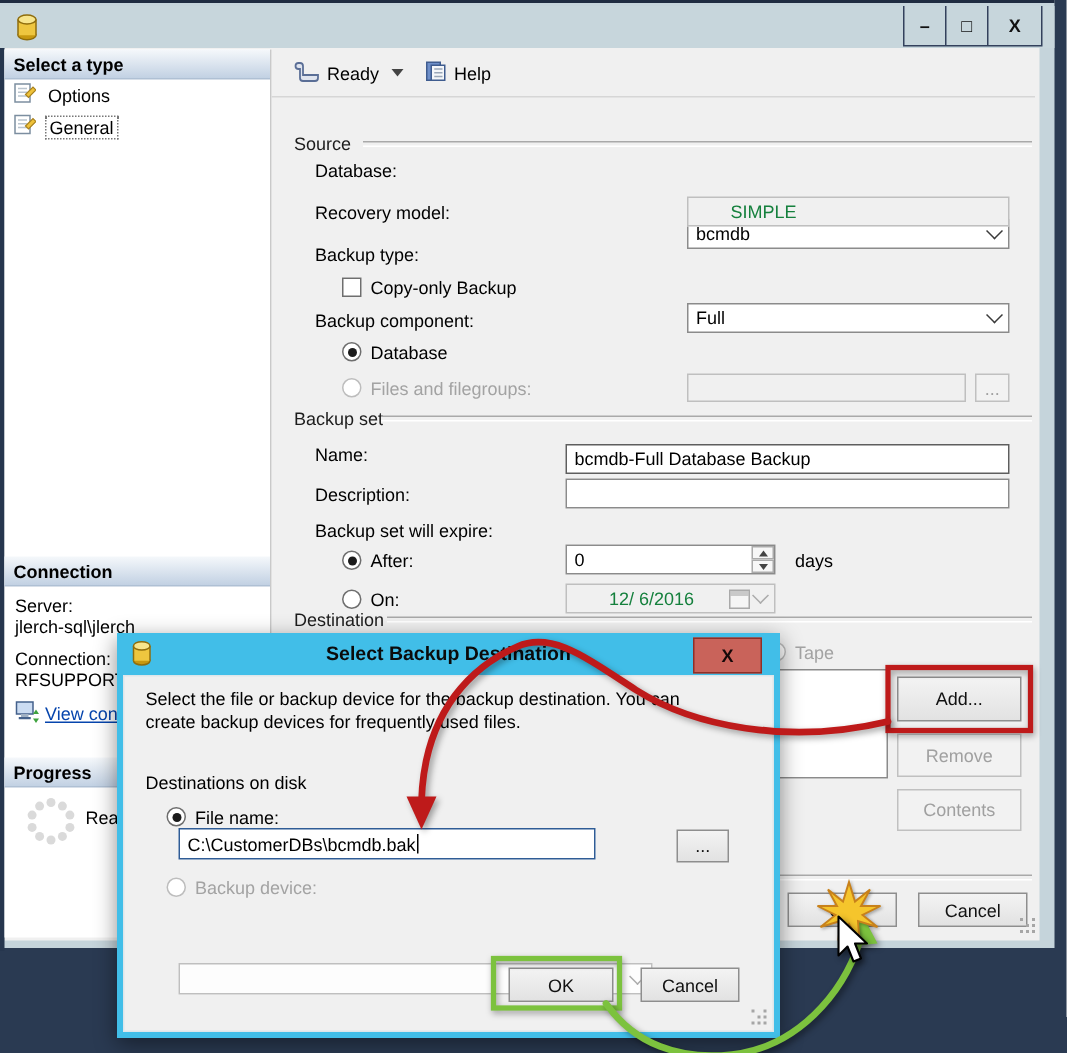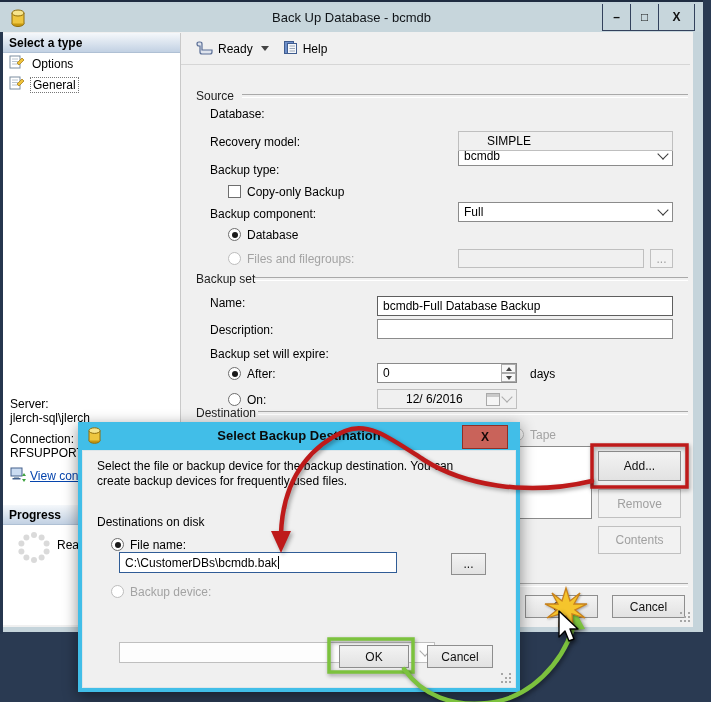--- a/index.html
+++ b/index.html
@@ -36,21 +36,21 @@
   .page-item .lbl{padding:0 2px;}
   .page-item.sel .lbl{border:1px dotted #777;}
   .side-text{padding-left:7px;line-height:14px;}
   a.vlink{color:#0645AD;text-decoration:underline;}
 
   
   .legend{color:#1d1d1d;}
   .etch{height:2px;border-top:1px solid #A9A9A9;border-bottom:1px solid #FFF;}
   .field{background:#FFF;border:1px solid #8B8B8B;box-sizing:border-box;
          display:flex;align-items:center;padding:0 5px;overflow:hidden;white-space:nowrap;}
-  .field.dis{background:#F0F0F0;border-color:#BFBFBF;color:#000000;padding-left:28px;}
+  .field.dis{background:#F0F0F0;border-color:#BFBFBF;color:#15803d;padding-left:28px;}
   .combo{justify-content:space-between;margin-top:43px;}
   .chev{width:7px;height:7px;border-right:1.5px solid #3A3A3A;border-bottom:1.5px solid #3A3A3A;
         transform:rotate(45deg);margin-top:-4px;flex:none;}
   .chev.dis{border-color:#ABABAB;}
   .btn{background:linear-gradient(180deg,#F3F3F3,#E2E2E2);border:1px solid #8E8E8E;
        box-sizing:border-box;display:flex;align-items:center;justify-content:center;color:#111;}
   .btn.dis{background:#F2F2F2;border-color:#C0C0C0;color:#A0A0A0;}
   .radio{width:13px;height:13px;border:1px solid #6E6E6E;border-radius:50%;background:#FFF;
          box-sizing:border-box;position:absolute;}
   .radio.on::after{content:"";position:absolute;left:2.5px;top:2.5px;width:6px;height:6px;
@@ -90,21 +90,20 @@
       <svg width="16" height="20">
           <g>
             <ellipse cx="8" cy="15.5" rx="6" ry="3" fill="#C79810" stroke="#8F6D0C"></ellipse>
             <rect x="2" y="5" width="12" height="10.5" fill="#EEC63F" stroke="none"></rect>
             <line x1="2" y1="5" x2="2" y2="15.5" stroke="#8F6D0C"></line>
             <line x1="14" y1="5" x2="14" y2="15.5" stroke="#8F6D0C"></line>
             <ellipse cx="8" cy="5" rx="6" ry="3" fill="#F7E58C" stroke="#8F6D0C"></ellipse>
           </g>
         </svg>
     </span>
-    <div id="title-text" class="abs">Back Up Database - bcmdb</div>
     <div id="caption-buttons" class="abs">
       <div class="cap-btn">–</div>
       <div class="cap-btn">□</div>
       <div class="cap-btn">X</div>
     </div>
   </div>
   <div id="content" class="abs"></div>
   <div id="left-edge" class="abs"></div>
 </div>
 
@@ -152,20 +151,21 @@
           <rect x="1" y="1" width="10" height="12" fill="#FFF" stroke="#7C8EA0"></rect>
           <line x1="3" y1="4" x2="9" y2="4" stroke="#B9C4CE"></line>
           <line x1="3" y1="6.5" x2="9" y2="6.5" stroke="#B9C4CE"></line>
           <line x1="3" y1="9" x2="9" y2="9" stroke="#B9C4CE"></line>
           <path d="M8 8 L13 3 L15 5 L10 10 Z" fill="#EFC23A" stroke="#A9821D" stroke-width=".8"></path>
         </svg>
     </span>
     <span class="lbl">General</span>
   </div>
 
+  <div class="sec-header abs" style="left:0;top:338px;">Connection</div>
   <div class="abs side-text" style="top:364px;">Server:</div>
   <div class="abs side-text" style="top:378px;">jlerch-sql\jlerch</div>
   <div class="abs side-text" style="top:399px;">Connection:</div>
   <div class="abs side-text" style="top:413px;">RFSUPPORT</div>
   <div class="abs" style="left:7px;top:433px;display:flex;align-items:center;gap:4px;white-space:nowrap;">
     <span class="icon">
       <svg width="16" height="16">
           <rect x="1" y="2" width="11" height="8" fill="#CBDCF2" stroke="#44618C"></rect>
           <rect x="4" y="10" width="5" height="2" fill="#9FB0C4"></rect>
           <rect x="2.5" y="12" width="8" height="1.5" fill="#44618C"></rect>

